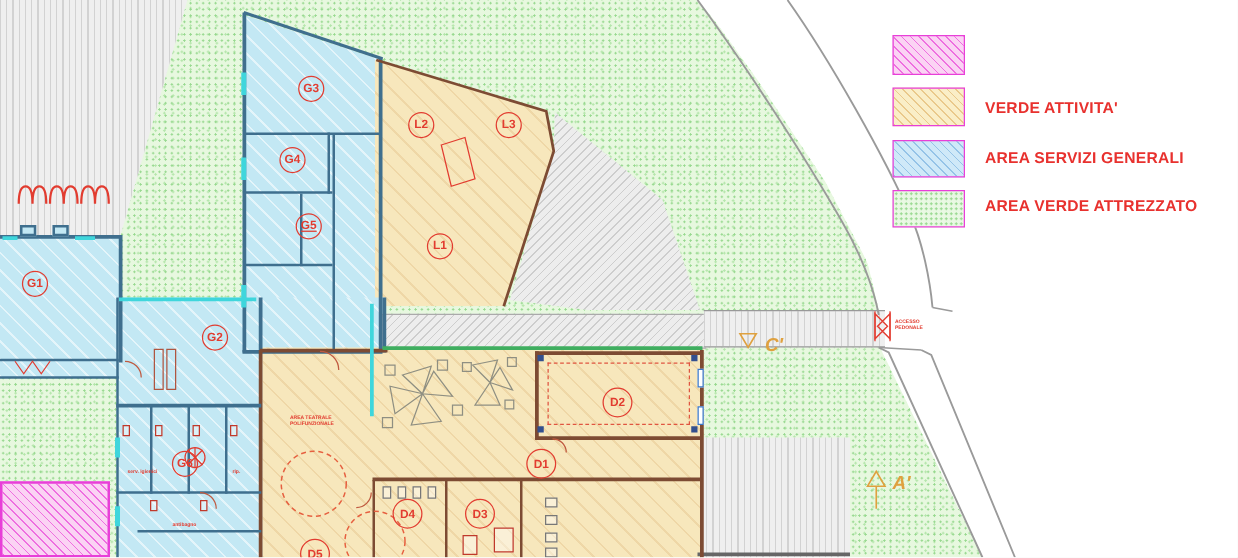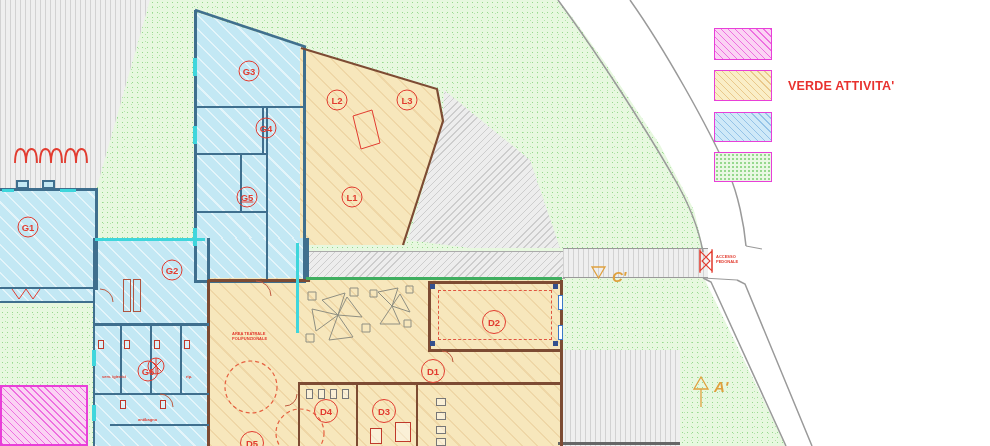--- a/index.html
+++ b/index.html
@@ -187,24 +187,24 @@
 
   <div class="abs rlabel" style="left:28px;top:227px;">
       <span>G1</span>
     </div>
   <div class="abs rlabel" style="left:172px;top:270px;">
       <span>G2</span>
     </div>
   <div class="abs rlabel" style="left:249px;top:71px;">
       <span>G3</span>
     </div>
-  <div class="abs rlabel" style="left:234px;top:128px;margin-left:32px;">
+  <div class="abs rlabel" style="left:234px;top:128px;">
       <span>G4</span>
     </div>
-  <div class="abs rlabel" style="left:247px;top:197px;text-decoration:underline;">
+  <div class="abs rlabel" style="left:247px;top:181px;text-decoration:underline;">
       <span>G5</span>
     </div>
   <div class="abs rlabel" style="left:148px;top:371px;">
       <span>G6</span>
     </div>
   <div class="abs rlabel" style="left:352px;top:197px;">
       <span>L1</span>
     </div>
   <div class="abs rlabel" style="left:337px;top:100px;">
       <span>L2</span>
@@ -240,15 +240,17 @@
   <div class="abs tiny" style="left:186px;top:374px;">rip.</div>
   <div class="abs tiny" style="left:138px;top:417px;">antibagno</div>
 
   <div class="abs marker" style="left:612px;top:268px;">C'</div>
   <div class="abs marker" style="left:714px;top:378px;">A'</div>
 
   <div class="abs sw sw-pink" style="left:714px;top:28px;height:32px;"></div>
   <div class="abs sw sw-yellow" style="left:714px;top:70px;"></div>
   <div class="abs ltext" style="left:788px;top:79px;">VERDE ATTIVITA'</div>
   <div class="abs sw sw-blue" style="left:714px;top:112px;height:30px;"></div>
+  <div class="abs ltext" style="left:788px;top:119px;">AREA SERVIZI GENERALI</div>
   <div class="abs sw sw-green" style="left:714px;top:152px;height:30px;"></div>
+  <div class="abs ltext" style="left:788px;top:158px;">AREA VERDE ATTREZZATO</div>
 
 </div>
 
 </body></html>

